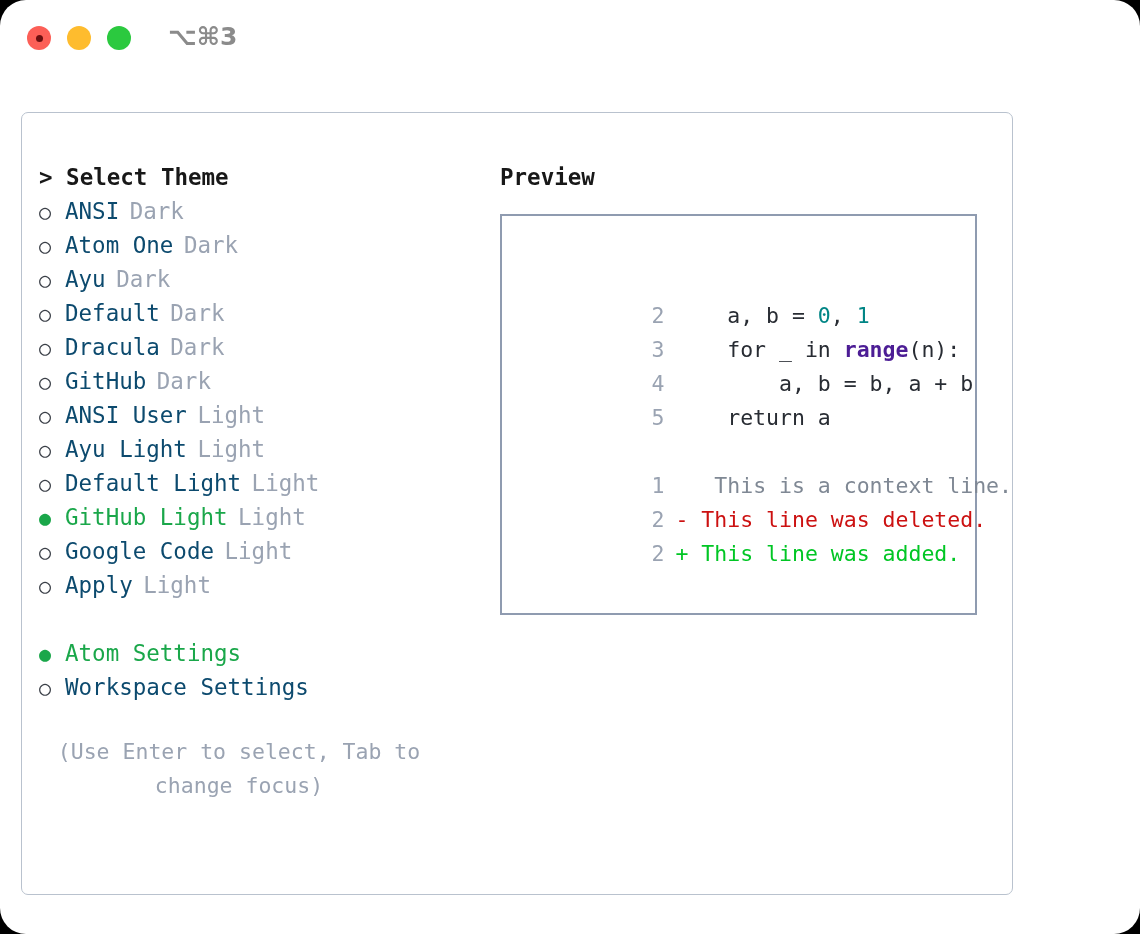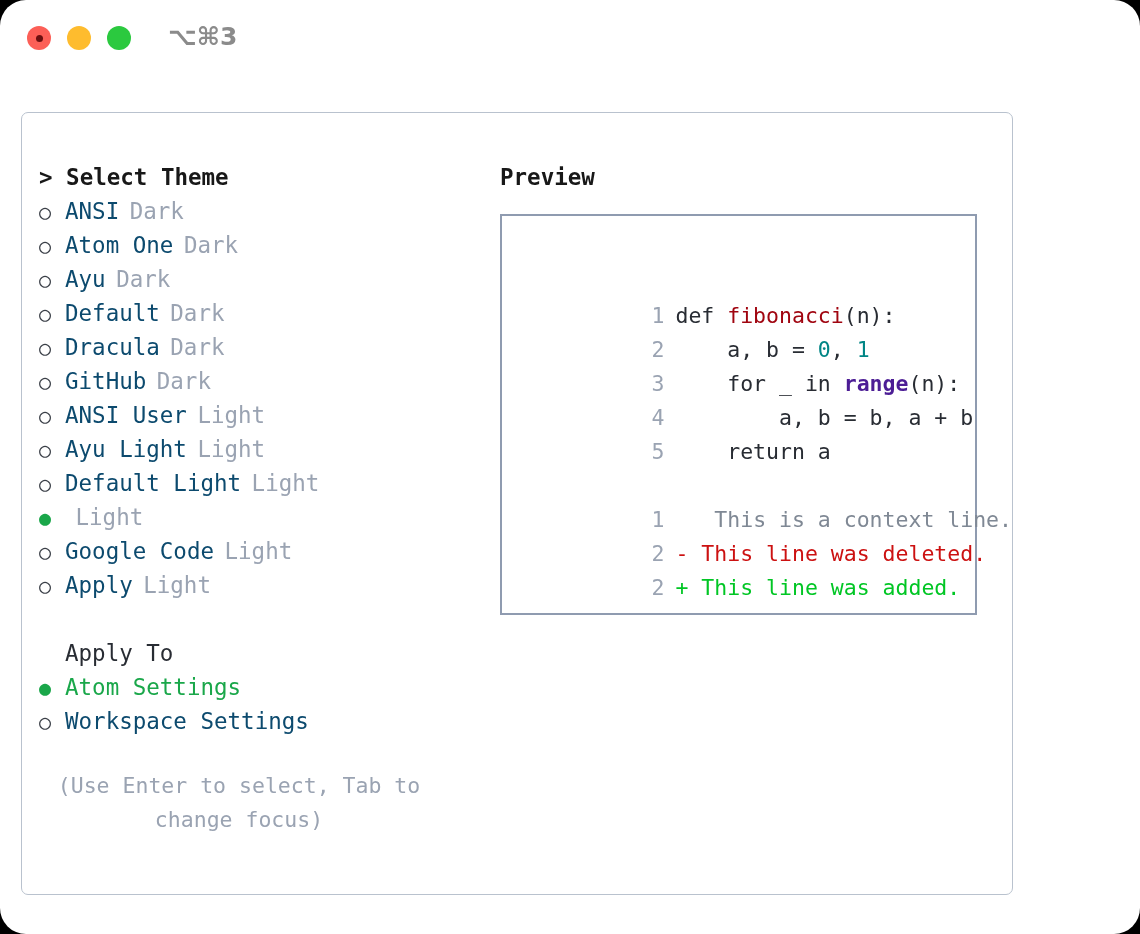--- a/index.html
+++ b/index.html
@@ -247,60 +247,57 @@
           <span class="opt-name">Ayu Light</span>
           <span class="opt-tag">Light</span>
         </div>
         <div class="opt-row">
           <span class="bullet">○</span>
           <span class="opt-name">Default Light</span>
           <span class="opt-tag">Light</span>
         </div>
         <div class="opt-row selected">
           <span class="bullet sel">●</span>
+          <span class="opt-name">GitHub Light</span>
           <span class="opt-tag">Light</span>
         </div>
         <div class="opt-row">
           <span class="bullet">○</span>
           <span class="opt-name">Google Code</span>
           <span class="opt-tag">Light</span>
         </div>
         <div class="opt-row">
           <span class="bullet">○</span>
           <span class="opt-name">Apply</span>
           <span class="opt-tag">Light</span>
         </div>
       </div>
 
       <div class="spacer-row"></div>
 
-      <div class="apply-head">Apply To</div>
 
       <div>
         <div class="opt-row selected">
           <span class="bullet sel">●</span>
           <span class="opt-name">Atom Settings</span>
         </div>
         <div class="opt-row">
           <span class="bullet">○</span>
           <span class="opt-name">Workspace Settings</span>
         </div>
       </div>
 
       <div class="hint">(Use Enter to select, Tab to change focus)</div>
     </div>
 
     <div class="right-col">
       <div class="preview-head">Preview</div>
 
       <div class="code-box">
 
-        <div class="code-line">
-          <span class="ln">1</span><span>def </span><span class="tok-fn">fibonacci</span><span>(n):</span>
-        </div>
 
         <div class="code-line">
           <span class="ln">2</span><span>    a, b = </span><span class="tok-num">0</span><span>, </span><span class="tok-num">1</span>
         </div>
 
         <div class="code-line">
           <span class="ln">3</span><span>    for _ in </span><span class="tok-bi">range</span><span>(n):</span>
         </div>
 
         <div class="code-line">

